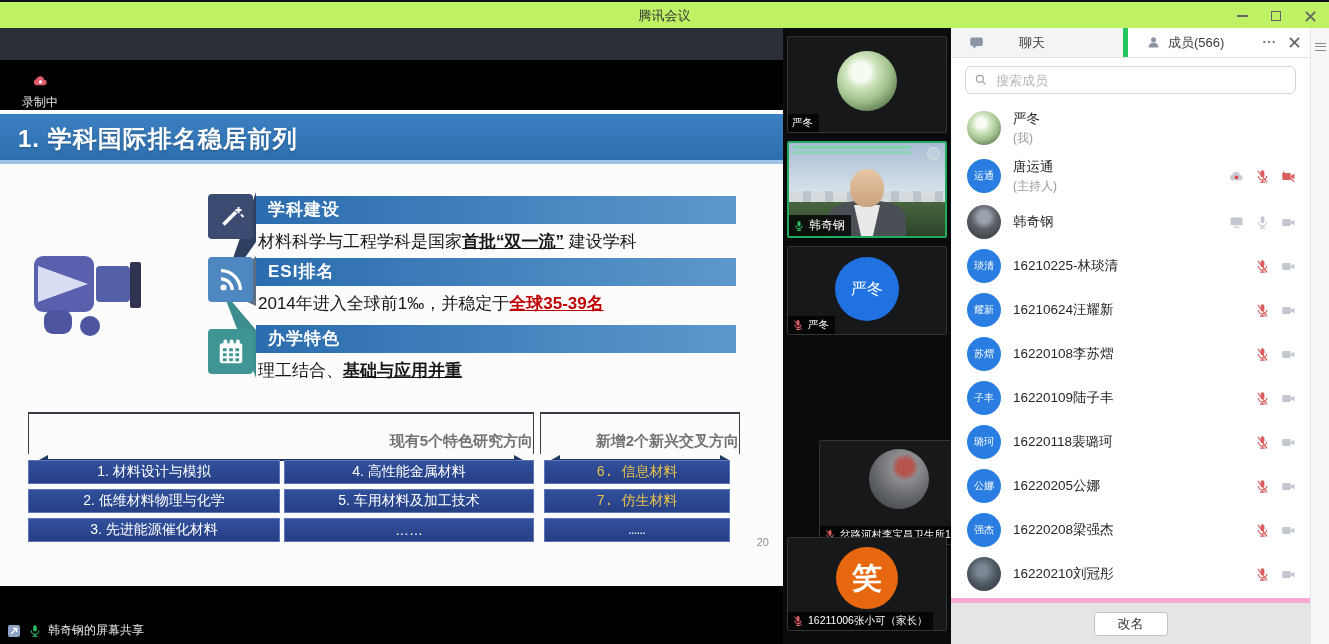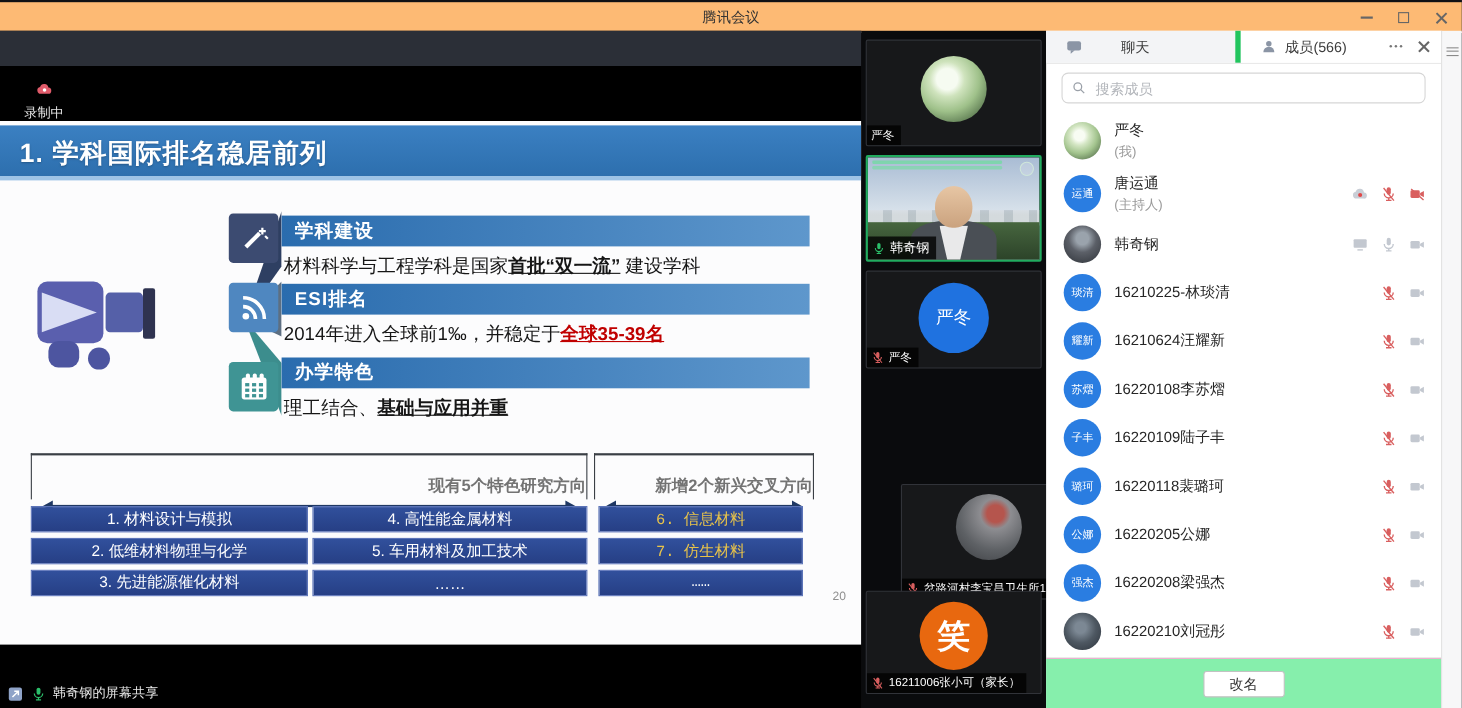--- a/index.html
+++ b/index.html
@@ -1,20 +1,20 @@
 <!DOCTYPE html>
 <html><head>
 <meta charset="utf-8">
 <style>
   html,body{margin:0;padding:0;background:#555;}
   *{box-sizing:border-box;font-family:"Liberation Sans","DejaVu Sans",sans-serif;}
   #app{position:relative;width:1329px;height:644px;background:#101114;overflow:hidden;}
 
   
-  #titlebar{position:absolute;left:0;top:2px;width:1329px;height:28px;background:#fdba74;border-bottom:1px solid #e8e8e8;padding-left:27px;}
+  #titlebar{position:absolute;left:0;top:2px;width:1329px;height:28px;background:#bef264;border-bottom:1px solid #e8e8e8;padding-left:27px;}
   #titlebar .wtitle{position:absolute;left:0;right:0;top:0;height:28px;line-height:28px;text-align:center;font-size:13px;color:#333;}
   .wctrls{position:absolute;right:6px;top:0;height:28px;display:flex;align-items:center;gap:8px;}
   .wbtn{width:26px;height:22px;display:flex;align-items:center;justify-content:center;color:#555;}
   .wbtn .bar{width:11px;height:0;border-bottom:2px solid #666;}
   .wbtn .box{width:10px;height:10px;border:1.5px solid #666;}
   .wbtn svg{width:11px;height:11px;stroke:#666;stroke-width:2;}
 
   
   #share{position:absolute;left:0;top:28px;width:783px;height:616px;background:#000;}
   #share .topstrip{position:absolute;left:0;top:0;width:100%;height:32px;background:#2b2f37;}
@@ -120,21 +120,21 @@
   .msub{font-size:12px;color:#9a9a9a;margin-top:2px;}
   .micons{display:flex;align-items:center;gap:11px;flex:0 0 auto;}
 
   .ic{display:inline-block;}
   .ic svg{width:100%;height:100%;display:block;fill:currentColor;}
   .ic .st{fill:none;stroke:currentColor;stroke-width:2;}
   .micons .ic{width:15px;height:15px;color:#c3c8d0;}
   .ic.red{color:#d95f5f !important;}
   .ic.green{color:#2bbf6a !important;}
 
-  #renamebar{position:absolute;left:0;bottom:0;width:100%;height:46px;border-top:1px solid #f9a8d4;background:#86efac;display:flex;align-items:center;justify-content:center;}
+  #renamebar{position:absolute;left:0;bottom:0;width:100%;height:46px;border-top:5px solid #f9a8d4;background:#e5e5e5;display:flex;align-items:center;justify-content:center;}
   #renamebtn{width:74px;height:24px;border:1px solid #c2c2c2;border-radius:3px;background:#fff;font-size:13px;color:#333;display:flex;align-items:center;justify-content:center;}
 
   
   #rightstrip{position:absolute;left:1310px;top:28px;width:19px;height:616px;background:#f7f7f8;border-left:1px solid #e3e3e3;}
   #rightstrip .ham{position:absolute;left:4px;top:12px;width:11px;}
   #rightstrip .ham i{display:block;height:0;border-bottom:1.5px solid #8a8a8a;margin:2.5px 0;}
 </style>
 </head>
 <body>
 

